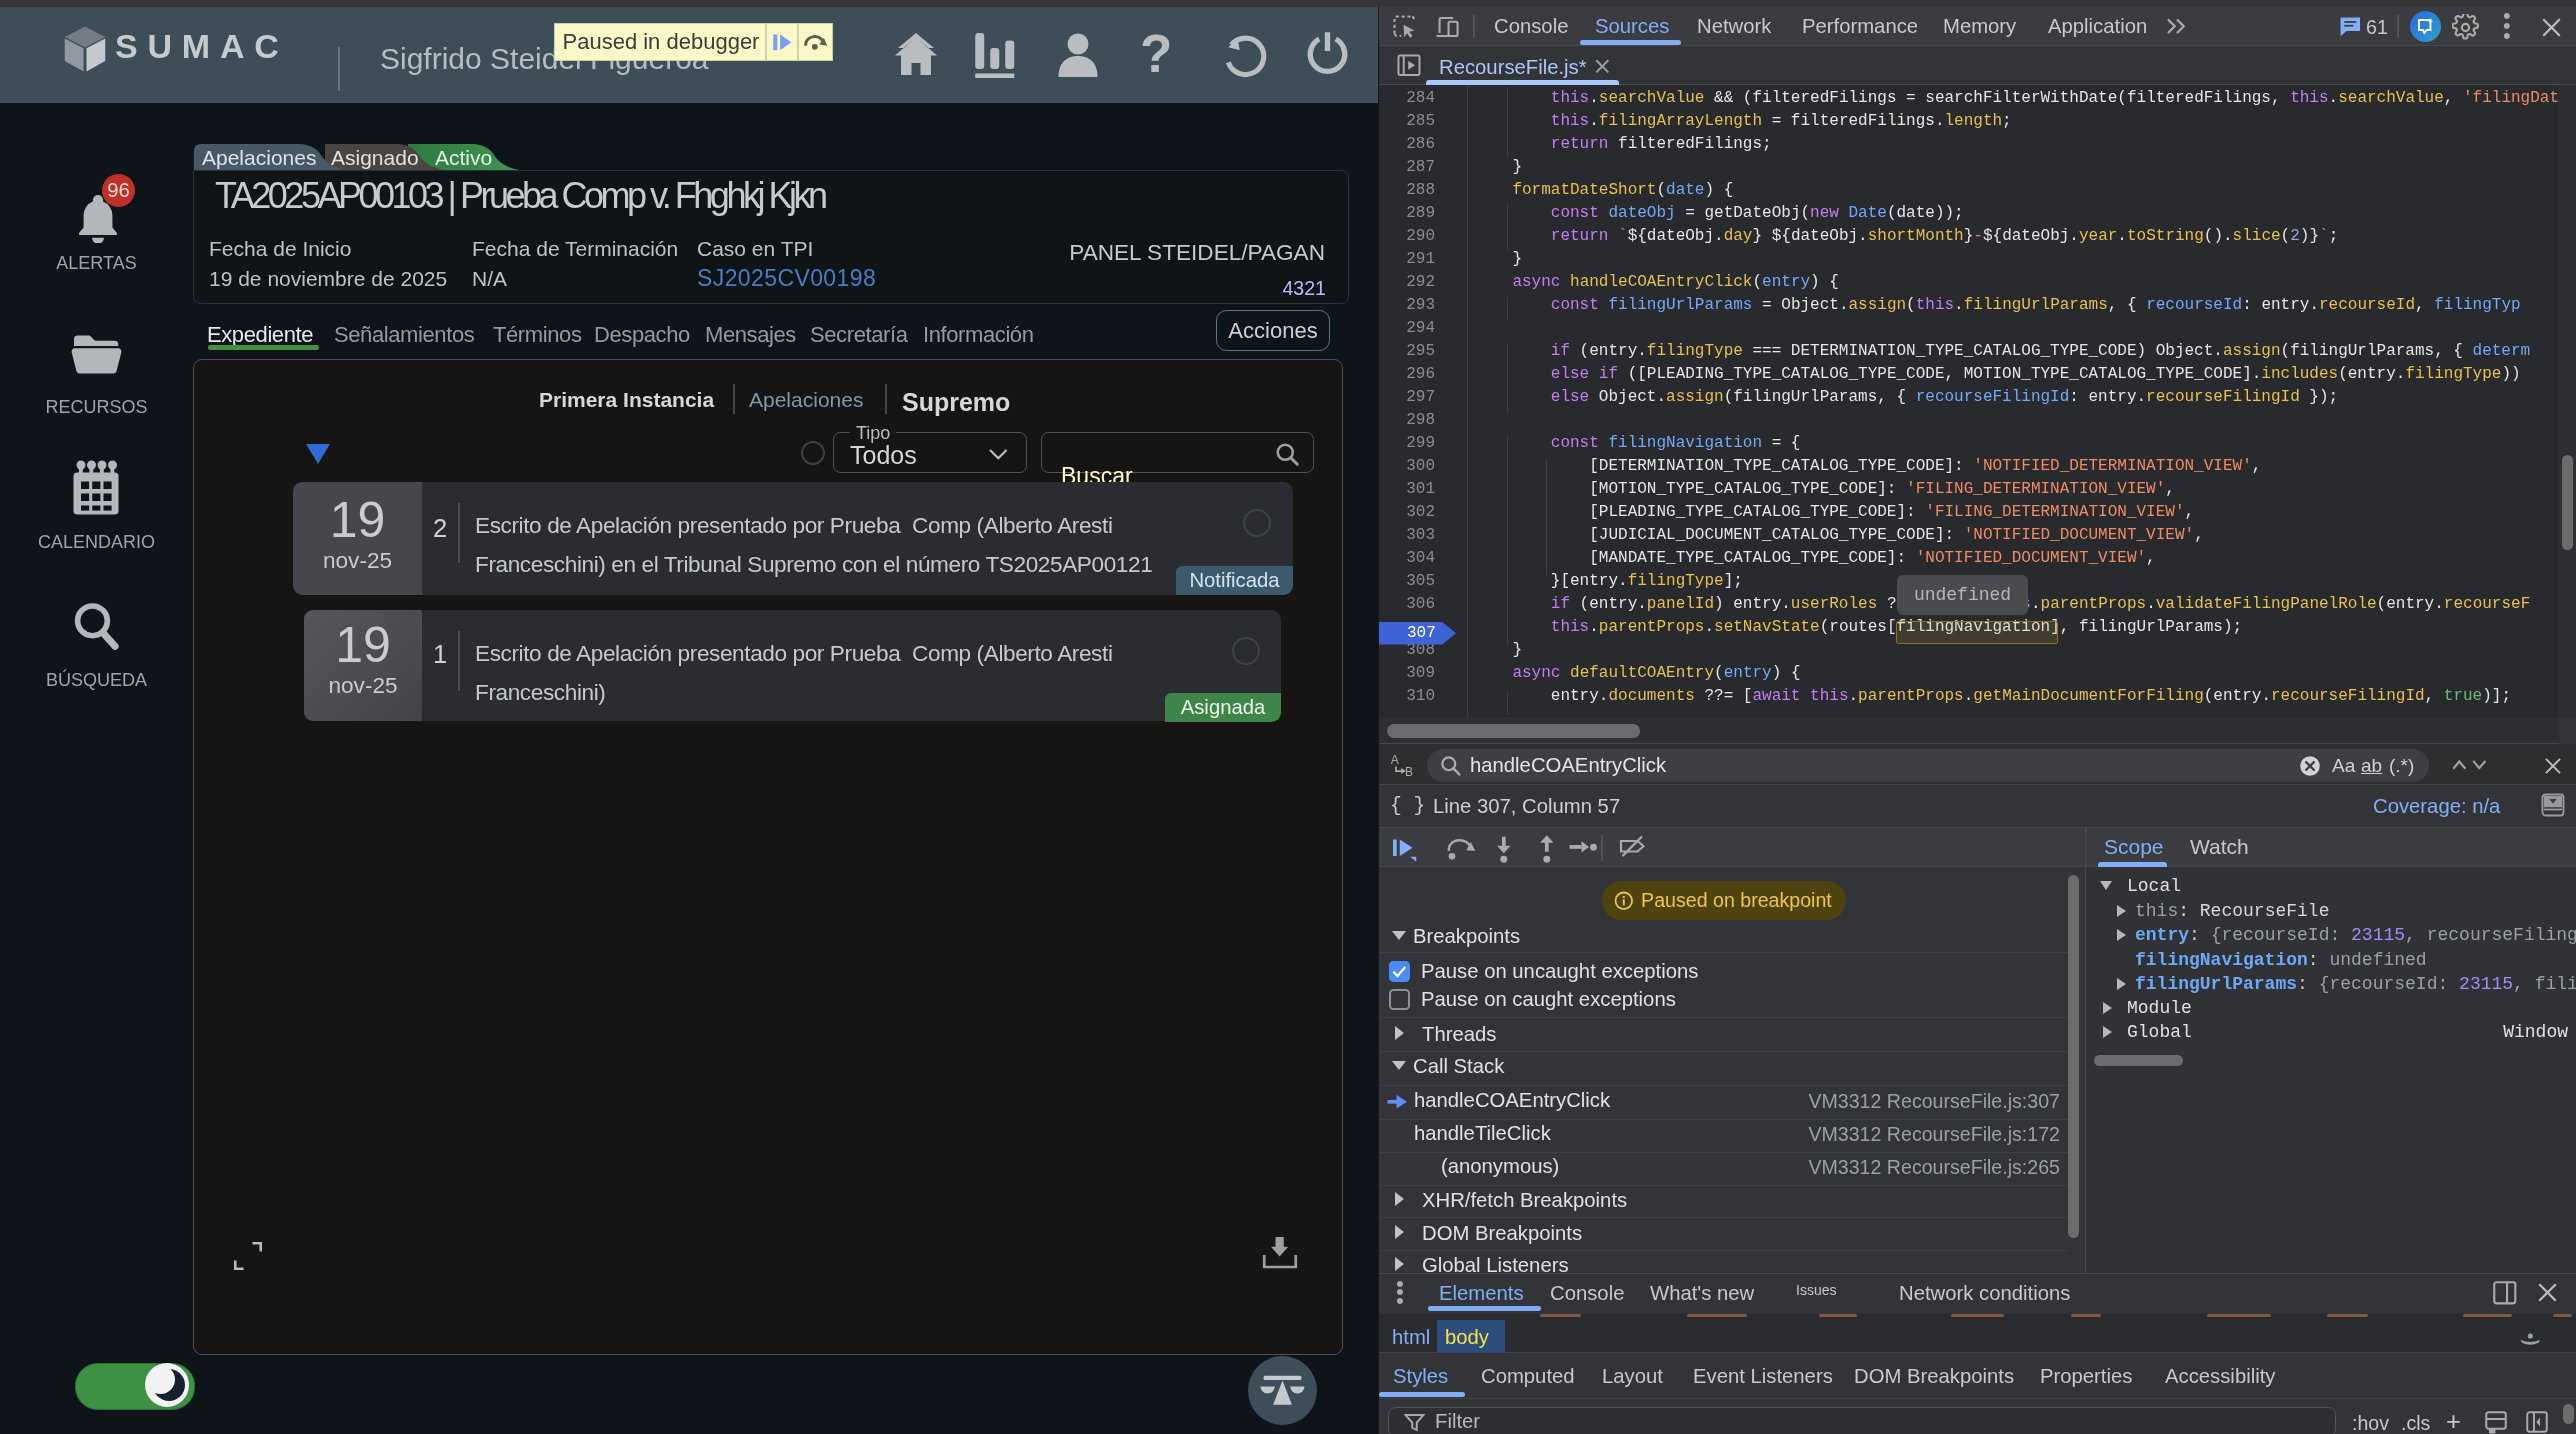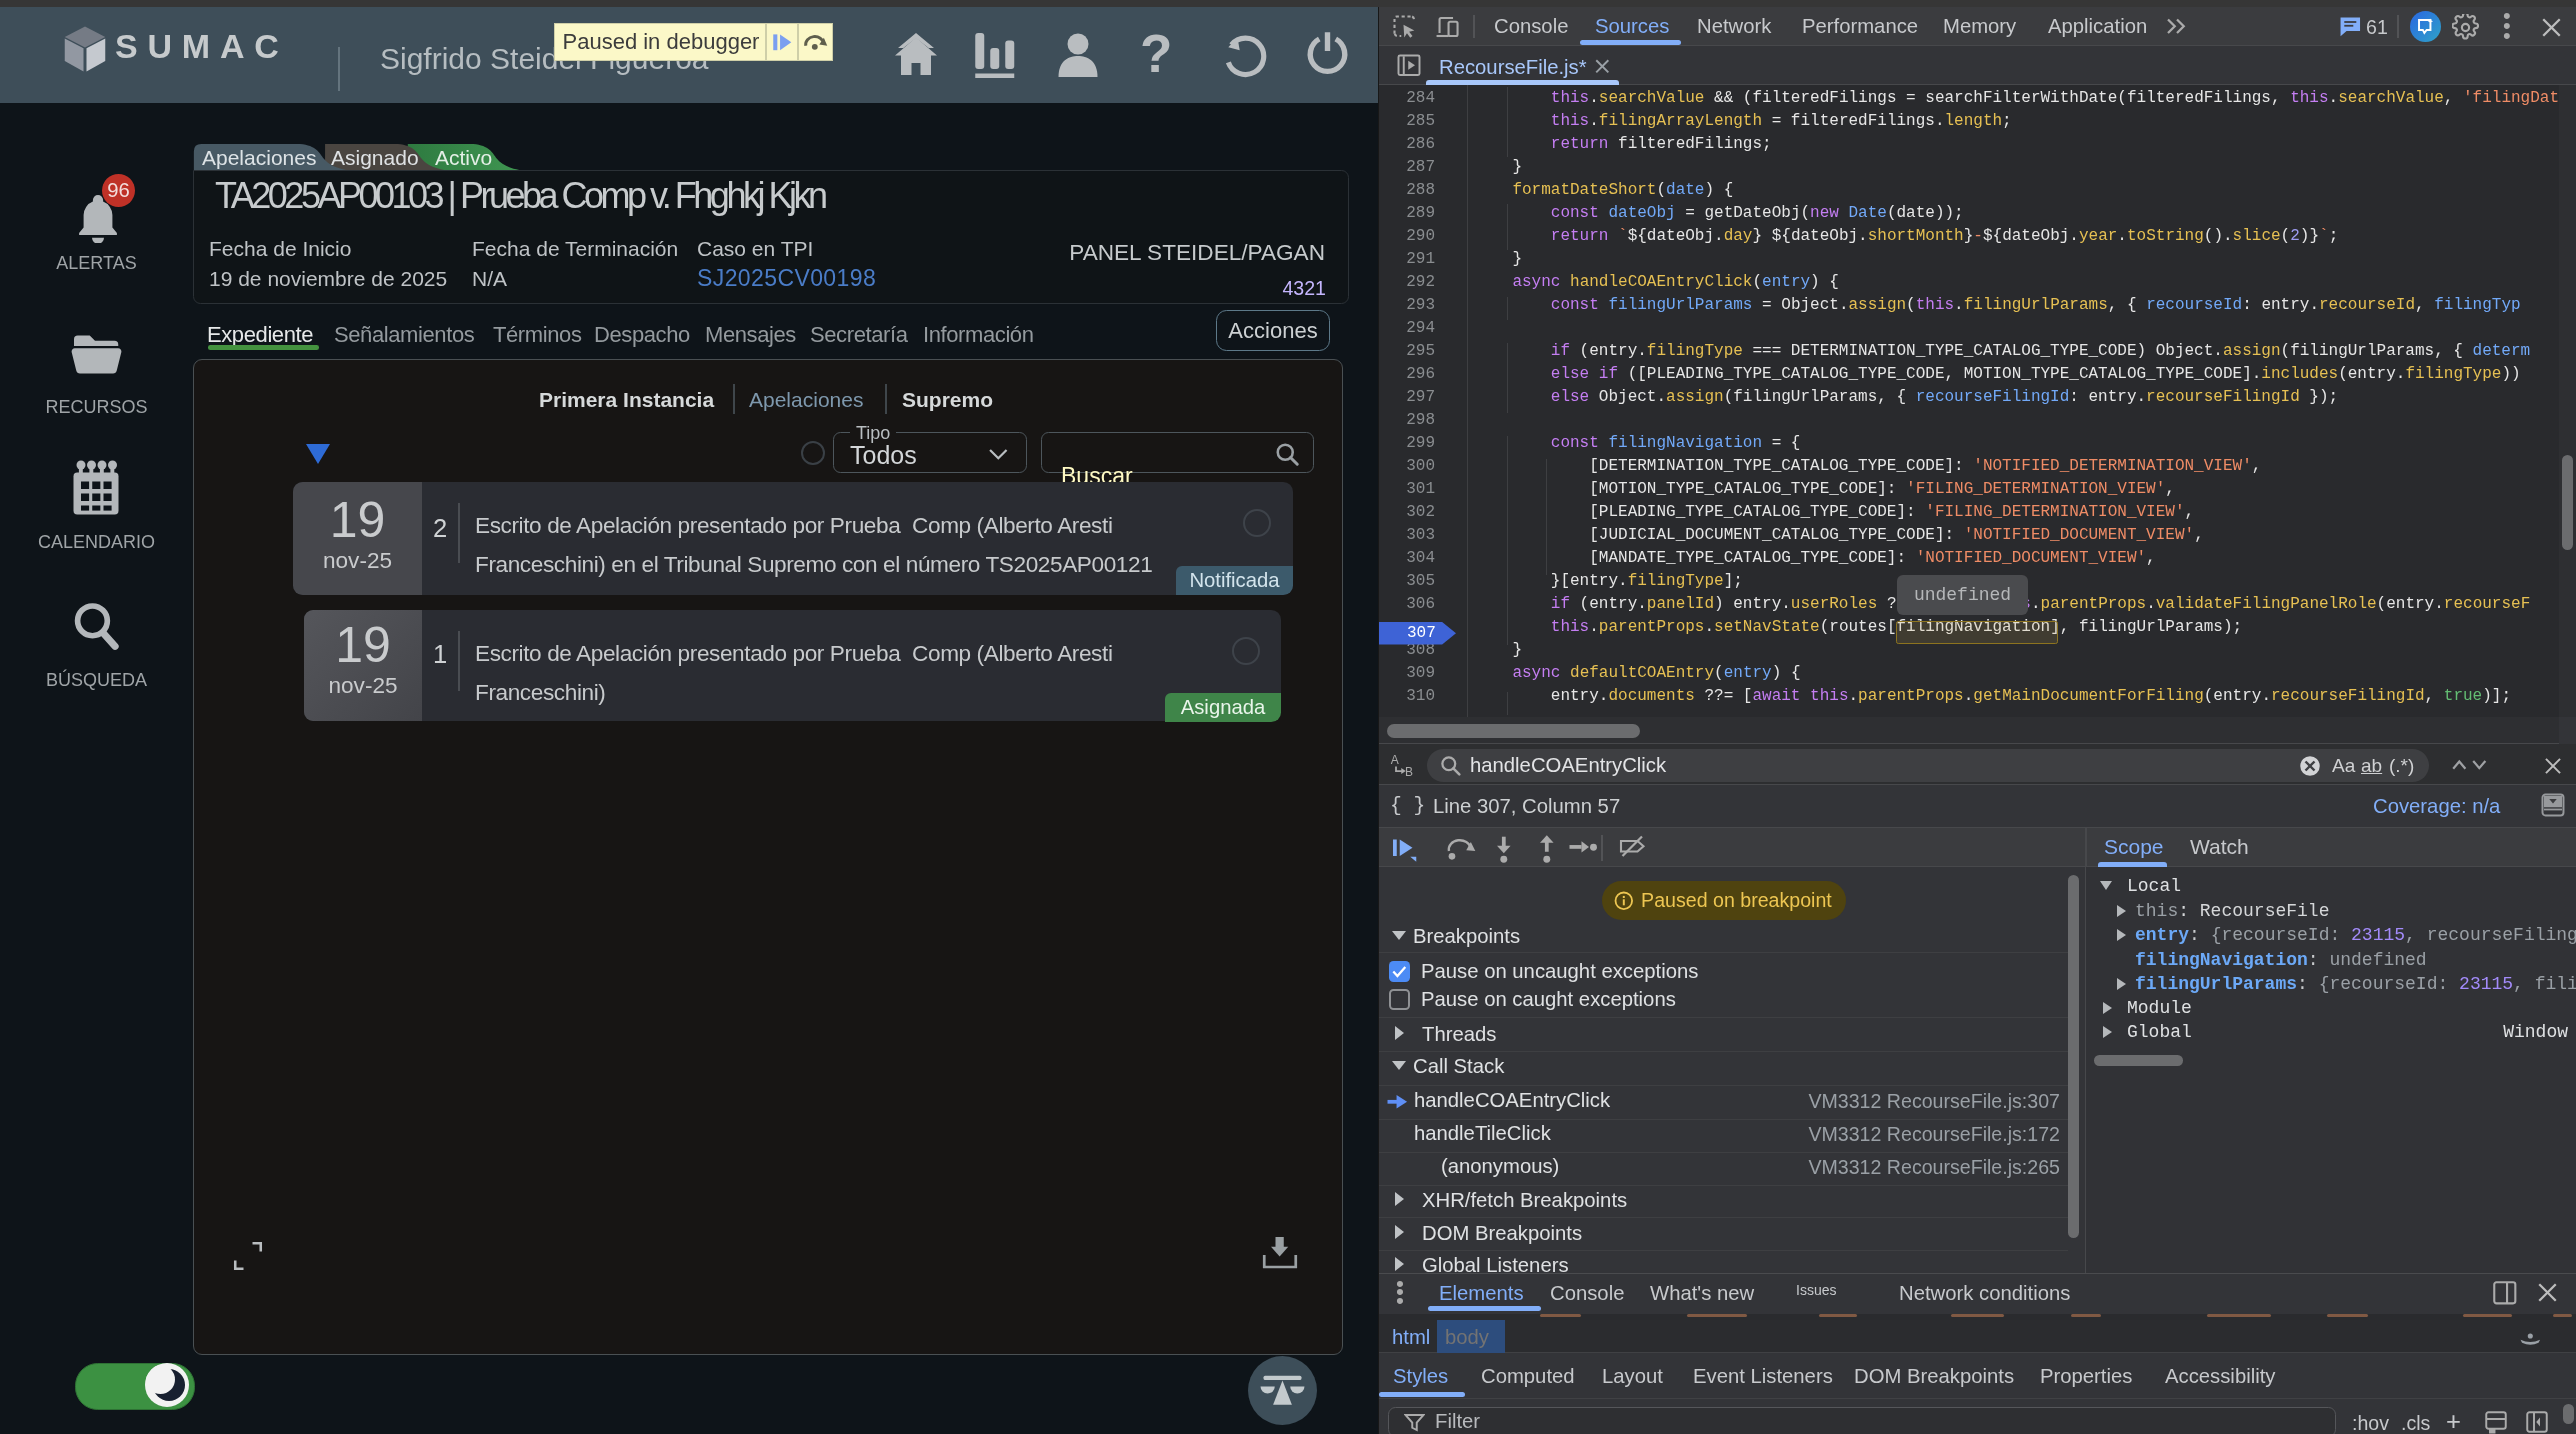--- a/index.html
+++ b/index.html
@@ -156,21 +156,21 @@
   <div class="abs" style="left:810px;top:322px;font-size:22px;letter-spacing:-0.4px;color:#949a9e;">Secretaría</div>
   <div class="abs" style="left:923px;top:322px;font-size:22px;letter-spacing:-0.4px;color:#949a9e;">Información</div>
   <div class="abs" style="left:1216px;top:310px;width:114px;height:41px;border:1.5px solid #5d7989;border-radius:10.5px;box-sizing:border-box;font-size:22px;color:#ccd0d2;display:flex;align-items:center;justify-content:center;">Acciones</div>
 
   <div class="abs" style="left:193px;top:359px;width:1150px;height:996px;background:#171514;border:1.5px solid #4a5053;border-radius:9px;box-sizing:border-box;"></div>
 
   <div class="abs" style="left:539px;top:388px;font-size:21px;font-weight:bold;color:#d6d9da;">Primera Instancia</div>
   <div class="abs" style="left:733px;top:384px;width:1.5px;height:30px;background:#3f464b;"></div>
   <div class="abs" style="left:749px;top:388px;font-size:21px;color:#7e98ad;">Apelaciones</div>
   <div class="abs" style="left:885px;top:384px;width:1.5px;height:30px;background:#3f464b;"></div>
-  <div class="abs" style="left:902px;top:388px;font-size:21px;font-weight:bold;color:#d6d9da;text-align:center;">Supremo</div>
+  <div class="abs" style="left:902px;top:388px;font-size:25px;font-weight:bold;color:#d6d9da;text-align:center;">Supremo</div>
 
   <div class="abs" style="left:306px;top:444px;width:0;height:0;border-left:12.8px solid transparent;border-right:12.8px solid transparent;border-top:20.3px solid #2e6bd6;"></div>
 
   <div class="abs" style="left:801px;top:441px;width:24px;height:24px;border-radius:50%;border:2.3px solid #3a4046;box-sizing:border-box;"></div>
 
   <div class="abs" style="left:833px;top:432px;width:194px;height:41px;border:1.5px solid #4d565c;border-radius:7.5px;box-sizing:border-box;"></div>
   <div class="abs" style="left:850px;top:423px;background:#171514;padding:0 6px;font-size:18px;color:#b9bec1;">Tipo</div>
   <div class="abs" style="left:850px;top:441px;font-size:25px;color:#d3d6d8;">Todos</div>
   <svg class="abs" style="left:987px;top:447px;" width="22.6" height="15" viewBox="0 0 30 20" fill="none" stroke="#b9bec1" stroke-width="3">
       <path d="M4 4 L15 15 L26 4"></path>
@@ -495,21 +495,21 @@
 <div class="abs" style="left:1819px;top:1314px;width:38px;height:3px;background:#c77f55;opacity:.55;border-radius:1.5px;"></div>
 <div class="abs" style="left:1951px;top:1314px;width:53px;height:3px;background:#c77f55;opacity:.55;border-radius:1.5px;"></div>
 <div class="abs" style="left:2071px;top:1314px;width:30px;height:3px;background:#c77f55;opacity:.55;border-radius:1.5px;"></div>
 <div class="abs" style="left:2207px;top:1314px;width:64px;height:3px;background:#c77f55;opacity:.55;border-radius:1.5px;"></div>
 <div class="abs" style="left:2327px;top:1314px;width:41px;height:3px;background:#c77f55;opacity:.55;border-radius:1.5px;"></div>
 <div class="abs" style="left:2463px;top:1314px;width:49px;height:3px;background:#c77f55;opacity:.55;border-radius:1.5px;"></div>
 <div class="abs" style="left:2553px;top:1314px;width:19px;height:3px;background:#c77f55;opacity:.55;border-radius:1.5px;"></div>
 <div class="abs" style="left:1379px;top:1320px;width:1197px;height:33px;background:#2b2c2f;border-bottom:0.8px solid #404144;box-sizing:border-box;"></div>
 <div class="abs" style="left:1392px;top:1326px;font-size:20.3px;color:#82aef8;">html</div>
 <div class="abs" style="left:1437px;top:1320px;width:68px;height:33px;background:#2d4d7d;"></div>
-<div class="abs" style="left:1445px;top:1326px;font-size:20.3px;color:#737373;">body</div>
+<div class="abs" style="left:1445px;top:1326px;font-size:20.3px;color:#fde047;">body</div>
 <svg class="abs" style="left:2519px;top:1333px;" width="22.6" height="16.6" viewBox="0 0 30 22" fill="#9aa0a6">
   <circle cx="15" cy="4" r="3.4"></circle>
       <path d="M2 9 Q15 15 28 9 L26 13 Q15 18 4 13 Z"></path>
 </svg>
 <div class="abs" style="left:1393px;top:1365px;font-size:20.3px;color:#82aef8;">Styles</div>
 <div class="abs" style="left:1379px;top:1392px;width:86px;height:4.5px;background:#82aef8;border-radius:3px;"></div>
 <div class="abs" style="left:1481px;top:1365px;font-size:20.3px;color:#c7c9cc;">Computed</div>
 <div class="abs" style="left:1602px;top:1365px;font-size:20.3px;color:#c7c9cc;">Layout</div>
 <div class="abs" style="left:1693px;top:1365px;font-size:20.3px;color:#c7c9cc;">Event Listeners</div>
 <div class="abs" style="left:1854px;top:1365px;font-size:20.3px;color:#c7c9cc;">DOM Breakpoints</div>

